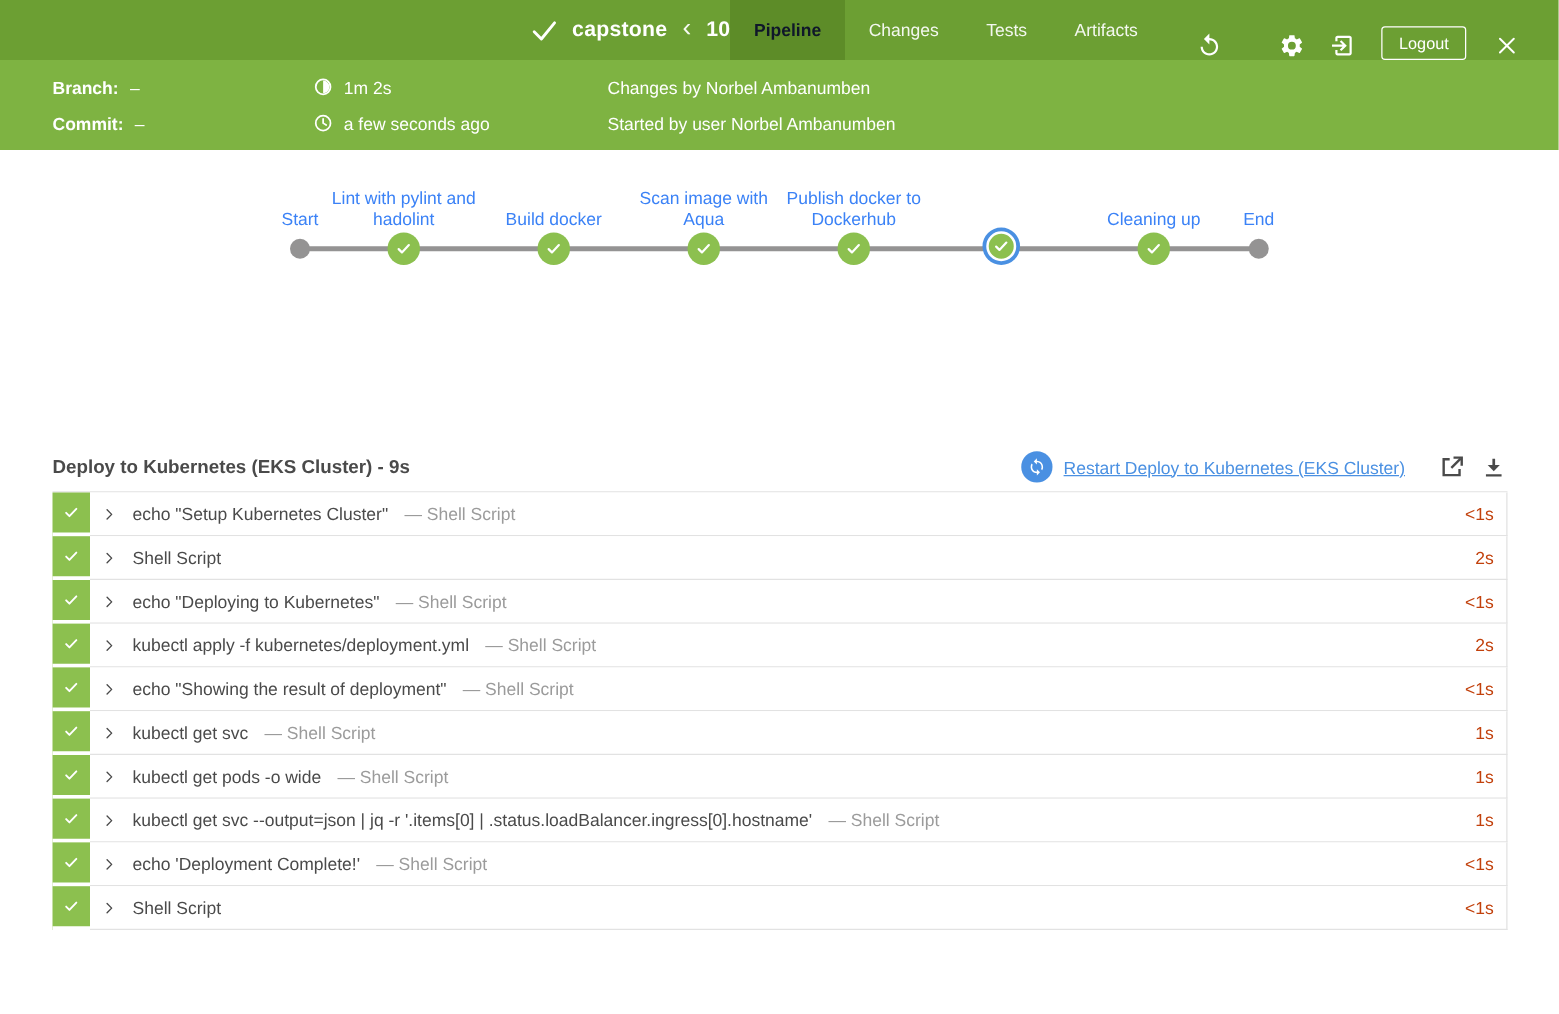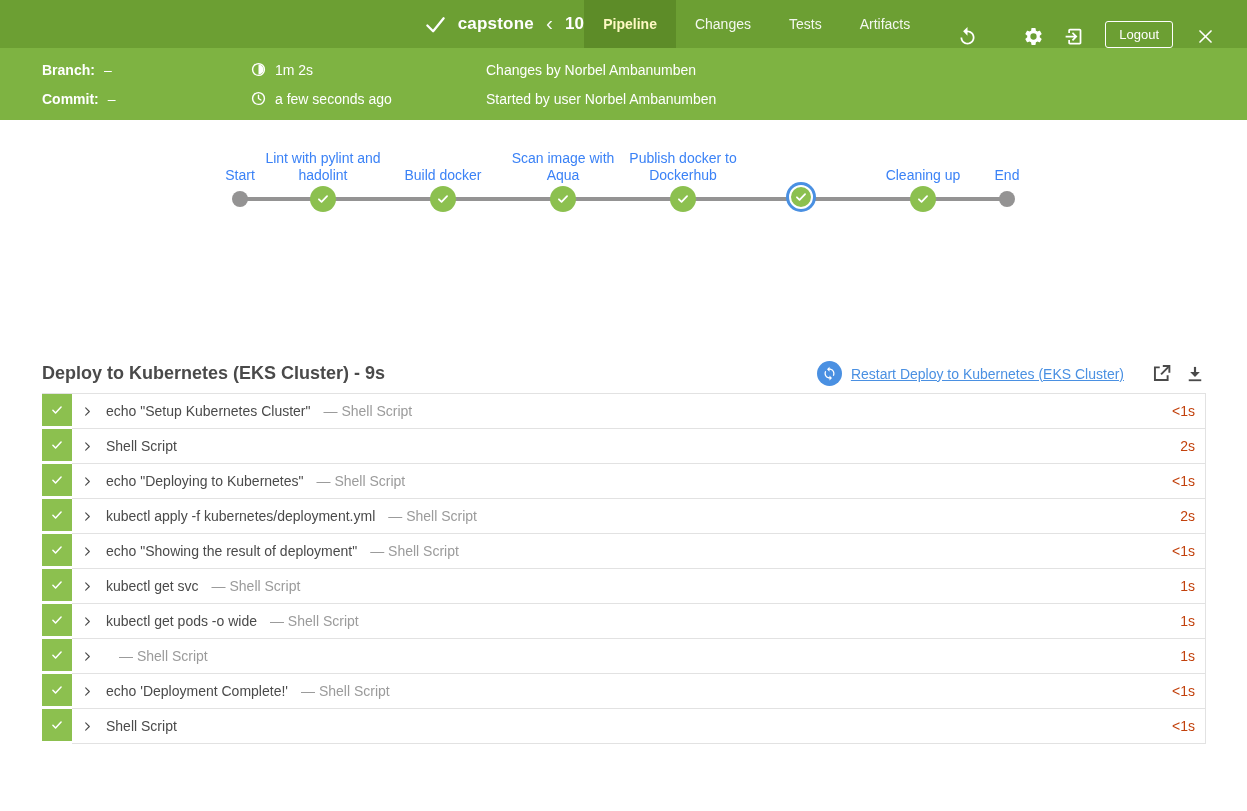--- a/index.html
+++ b/index.html
@@ -21,21 +21,21 @@
     align-items: stretch;
   }
   .brand { display: flex; align-items: center; gap: 11px; padding-left: 44px; flex: 1; justify-content: flex-end; }
   .brand .name, .brand .run-no { font-size: 17px; font-weight: bold; letter-spacing: .2px; }
   .brand .sep { font-size: 21px; font-weight: 400; opacity: .95; margin: -2px 1px 0; }
   .tabs { display: flex; }
   .tab {
     line-height: 48px; padding: 0 19px; font-size: 14px;
     cursor: pointer; color: rgba(255,255,255,.92); white-space: nowrap;
   }
-  .tab.active { background: var(--active-tab-green, #5D8C28); color: #fef9c3; font-weight: bold; }
+  .tab.active { background: var(--active-tab-green, #5D8C28); color: #0f172a; font-weight: bold; }
   .header-actions { display: flex; align-items: flex-end; padding: 0 30px 0 16px; }
   .icon-btn {
     background: none; border: none; color: #fff; padding: 0; cursor: pointer;
     width: 24px; height: 24px; display: flex; align-items: center; justify-content: center;
   }
   .icon-btn + .icon-btn { margin-left: 16px; }
   .icon-btn.first { margin-left: 10px; }
   .gap-lg { margin-left: 42px !important; }
   .logout-btn {
     background: transparent; border: 1px solid #fff; color: #fff;
@@ -75,21 +75,21 @@
   }
   .gnode.success.selected {
     width: 24px; height: 24px; top: 65px;
     border: 2px solid #fff;
     box-shadow: 0 0 0 3px var(--selection-blue, #4A90E2);
   }
 
   
   .result { padding: 0 41px 0 42px; }
   .result-header { height: 39px; display: flex; align-items: center; justify-content: space-between; }
-  .result-title { font-size: 18px; font-weight: bold; color: #4A4A4A; margin: 0; }
+  .result-title { font-size: 15px; font-weight: bold; color: #4A4A4A; margin: 0; }
   .result-actions { display: flex; align-items: center; }
   .restart-badge {
     width: 25px; height: 25px; border-radius: 50%;
     background: var(--selection-blue, #4A90E2);
     display: flex; align-items: center; justify-content: center; color: #fff;
     cursor: pointer; flex: none;
   }
   .restart-link {
     color: var(--link-blue, #4A90E2); font-size: 14px; text-decoration: underline;
     margin: 0 14px 0 9px; cursor: pointer; white-space: nowrap;
@@ -407,20 +407,21 @@
           <svg width="14" height="14" viewBox="0 0 24 24">
             <path d="M5 12.5l4.5 4.5L19 7" stroke="#fff" stroke-width="2.6" fill="none" stroke-linecap="round" stroke-linejoin="round"></path>
           </svg>
         </div>
         <div class="step-content">
           <span class="step-chevron">
             <svg width="11" height="11" viewBox="0 0 24 24">
               <path d="M8 4l8 8-8 8" stroke="#4A4A4A" stroke-width="2.4" fill="none" stroke-linecap="round" stroke-linejoin="round"></path>
             </svg>
           </span>
+          <span class="step-name">kubectl get svc --output=json | jq -r '.items[0] | .status.loadBalancer.ingress[0].hostname'</span>
           <span class="step-type">— Shell Script</span>
           <span class="step-duration">1s</span>
         </div>
       </div>
       <div class="step-row">
         <div class="step-strip">
           <svg width="14" height="14" viewBox="0 0 24 24">
             <path d="M5 12.5l4.5 4.5L19 7" stroke="#fff" stroke-width="2.6" fill="none" stroke-linecap="round" stroke-linejoin="round"></path>
           </svg>
         </div>

